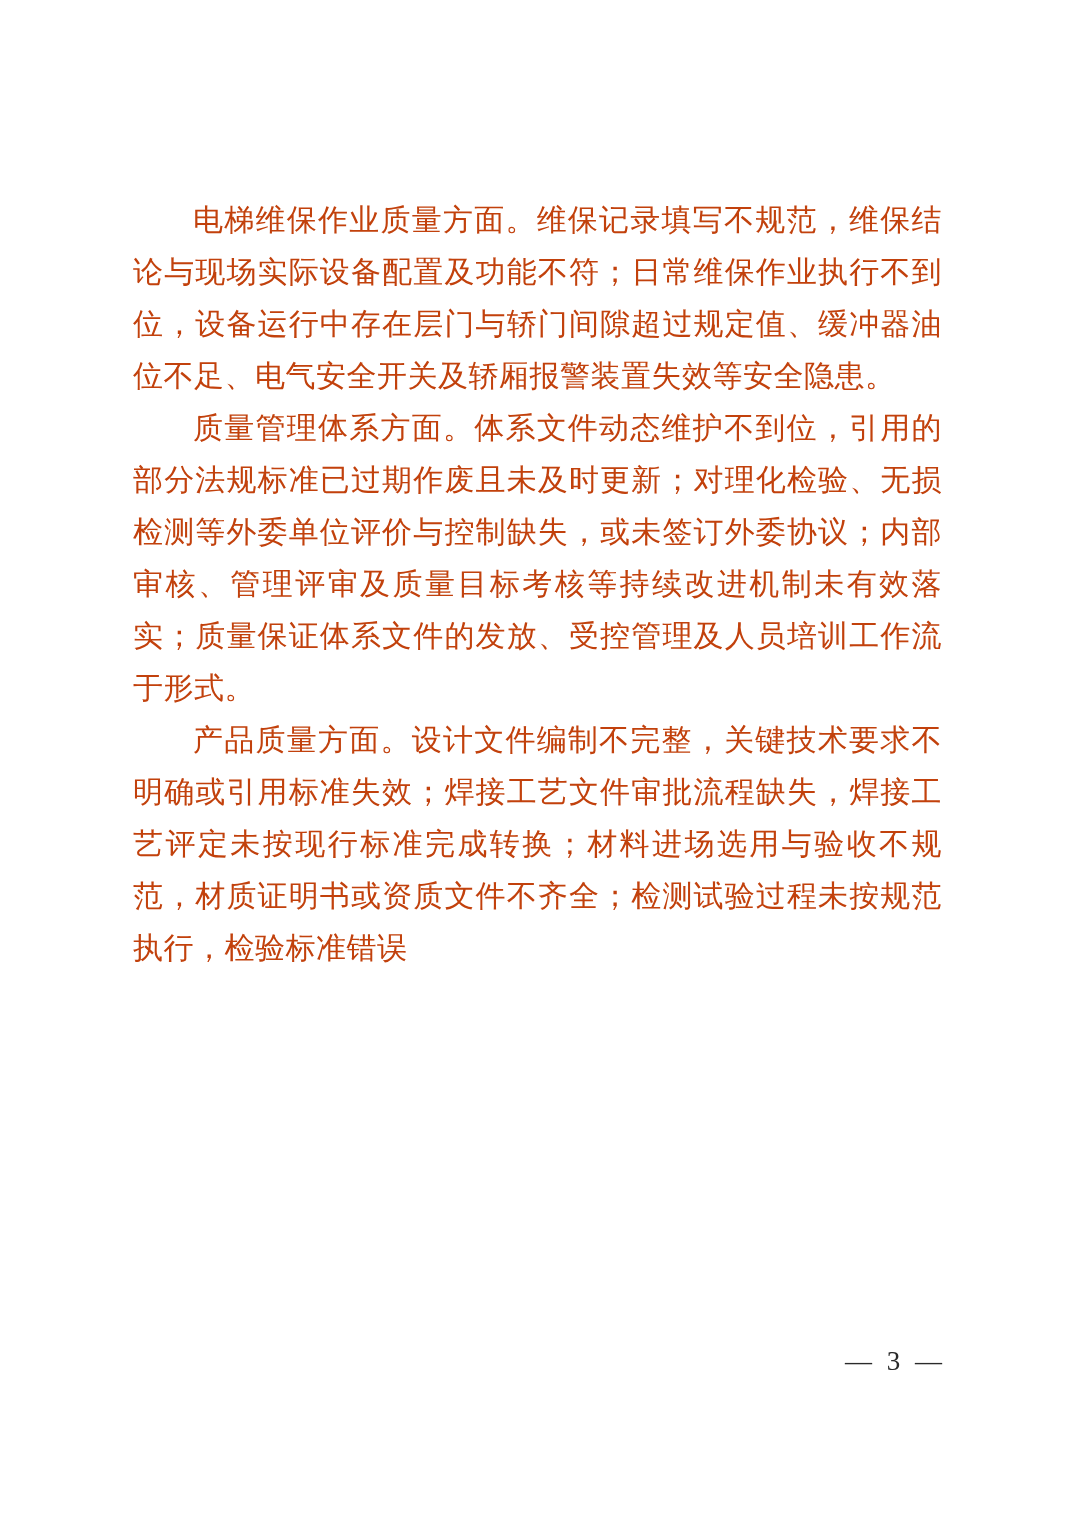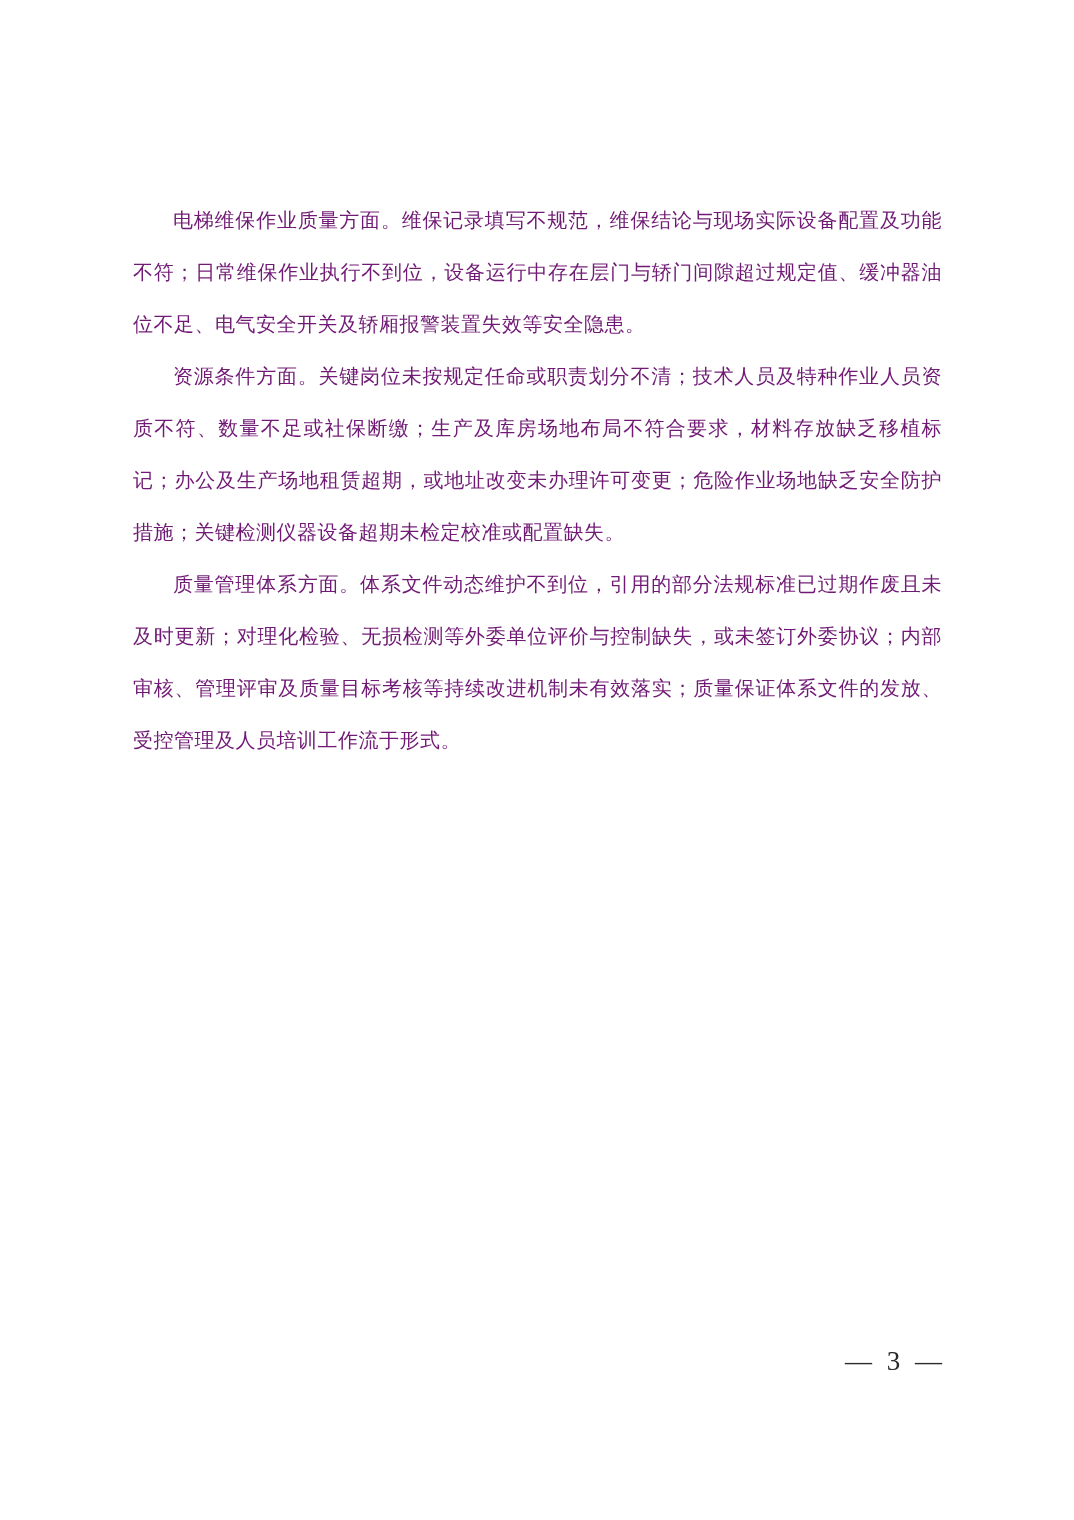--- a/index.html
+++ b/index.html
@@ -14,23 +14,23 @@
     margin: 0 auto;
     background: #ffffff;
     overflow: hidden;
     font-family: "Liberation Serif", serif;
   }
   .doc-body {
     position: absolute;
     left: 133px;
     top: 194px;
     width: 809px;
-    font-size: 20px;
+    font-size: 30px;
     line-height: 52px;
-    color: #701a75;
+    color: #c2410c;
     text-align: justify;
     text-justify: inter-character;
     letter-spacing: 0.5px;
   }
   .doc-body p {
     margin: 0;
     padding: 0;
     text-indent: 2em;
     font-weight: 400;
   }
@@ -45,18 +45,18 @@
     font-family: "Liberation Serif", serif;
     white-space: pre;
   }
 </style>
 </head>
 <body>
 
 <div class="page">
   <main class="doc-body" id="doc-body">
       <p>电梯维保作业质量方面。维保记录填写不规范，维保结论与现场实际设备配置及功能不符；日常维保作业执行不到位，设备运行中存在层门与轿门间隙超过规定值、缓冲器油位不足、电气安全开关及轿厢报警装置失效等安全隐患。</p>
-      <p>资源条件方面。关键岗位未按规定任命或职责划分不清；技术人员及特种作业人员资质不符、数量不足或社保断缴；生产及库房场地布局不符合要求，材料存放缺乏移植标记；办公及生产场地租赁超期，或地址改变未办理许可变更；危险作业场地缺乏安全防护措施；关键检测仪器设备超期未检定校准或配置缺失。</p>
       <p>质量管理体系方面。体系文件动态维护不到位，引用的部分法规标准已过期作废且未及时更新；对理化检验、无损检测等外委单位评价与控制缺失，或未签订外委协议；内部审核、管理评审及质量目标考核等持续改进机制未有效落实；质量保证体系文件的发放、受控管理及人员培训工作流于形式。</p>
+      <p>产品质量方面。设计文件编制不完整，关键技术要求不明确或引用标准失效；焊接工艺文件审批流程缺失，焊接工艺评定未按现行标准完成转换；材料进场选用与验收不规范，材质证明书或资质文件不齐全；检测试验过程未按规范执行，检验标准错误</p>
     </main>
 
   <div class="page-number">— 3 —</div>
 </div>
 
 </body></html>

